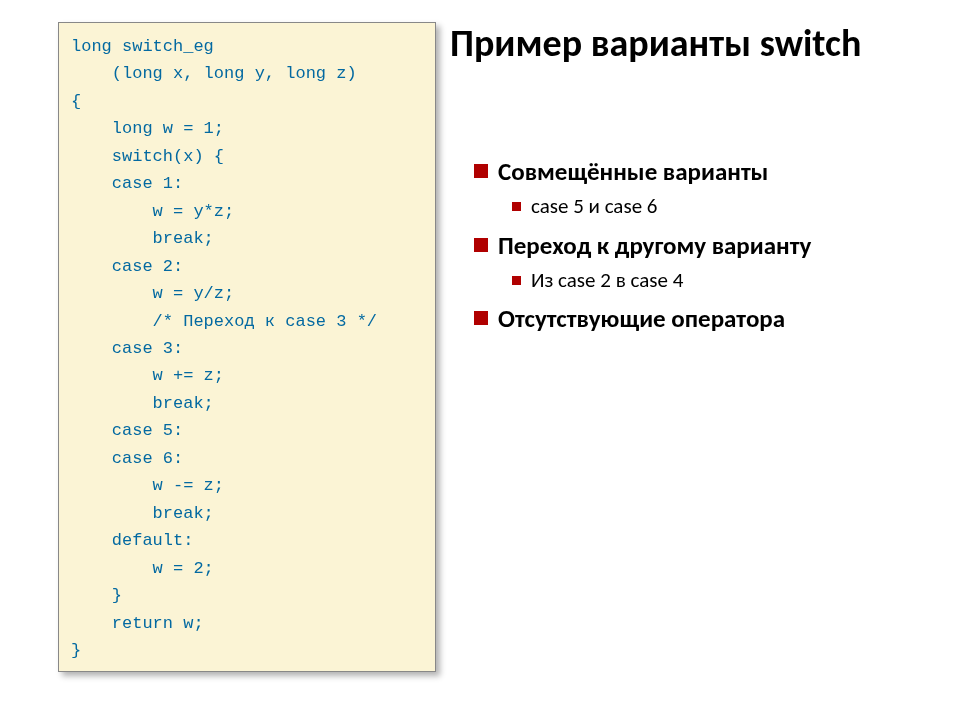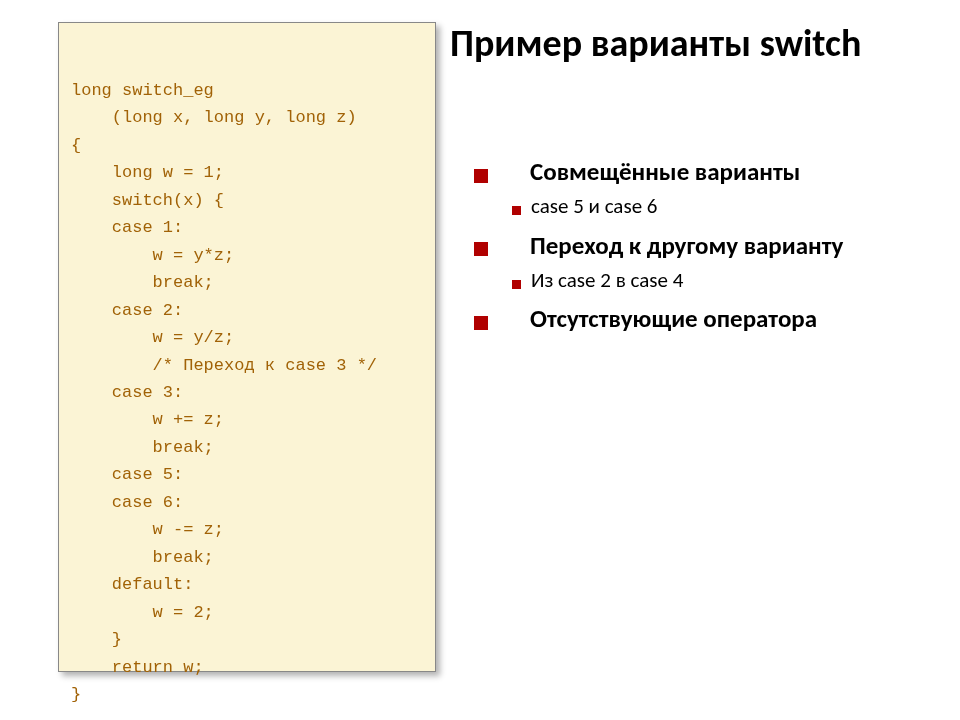--- a/index.html
+++ b/index.html
@@ -22,64 +22,62 @@
       height: 650px;
       background: #fbf4d5;
       border: 1px solid #888;
       box-shadow: 4px 4px 6px rgba(0,0,0,0.3);
       padding: 10px 12px;
     }
     .code-box pre {
       font-family: "Courier New", monospace;
       font-size: 17px;
       line-height: 1.615;
-      color: #a16207;
+      color: #0369a1;
       white-space: pre;
-      margin-top: 44px;
     }
     .title {
       position: absolute;
       left: 450px;
       top: 22px;
       width: 460px;
       font-family: Calibri, Arial, sans-serif;
       font-size: 38px;
       font-weight: bold;
       color: #000;
       line-height: 1.15;
     }
     .bullets {
       position: absolute;
       left: 474px;
       top: 156px;
       width: 440px;
     }
     .bullet-l1 {
       display: flex;
-      align-items: center;
+      align-items: flex-start;
       margin-bottom: 6px;
-      gap: 32px;
     }
     .bullet-l1-marker {
       width: 14px;
       height: 14px;
       background: #b00000;
       flex-shrink: 0;
       margin-top: 8px;
       margin-right: 10px;
     }
     .bullet-l1-text {
       font-size: 25px;
       font-weight: bold;
       color: #000;
       line-height: 1.25;
     }
     .bullet-l2 {
       display: flex;
-      align-items: center;
+      align-items: flex-start;
       margin-left: 38px;
       margin-bottom: 10px;
       margin-top: 2px;
     }
     .bullet-l2-marker {
       width: 9px;
       height: 9px;
       background: #b00000;
       flex-shrink: 0;
       margin-top: 9px;

